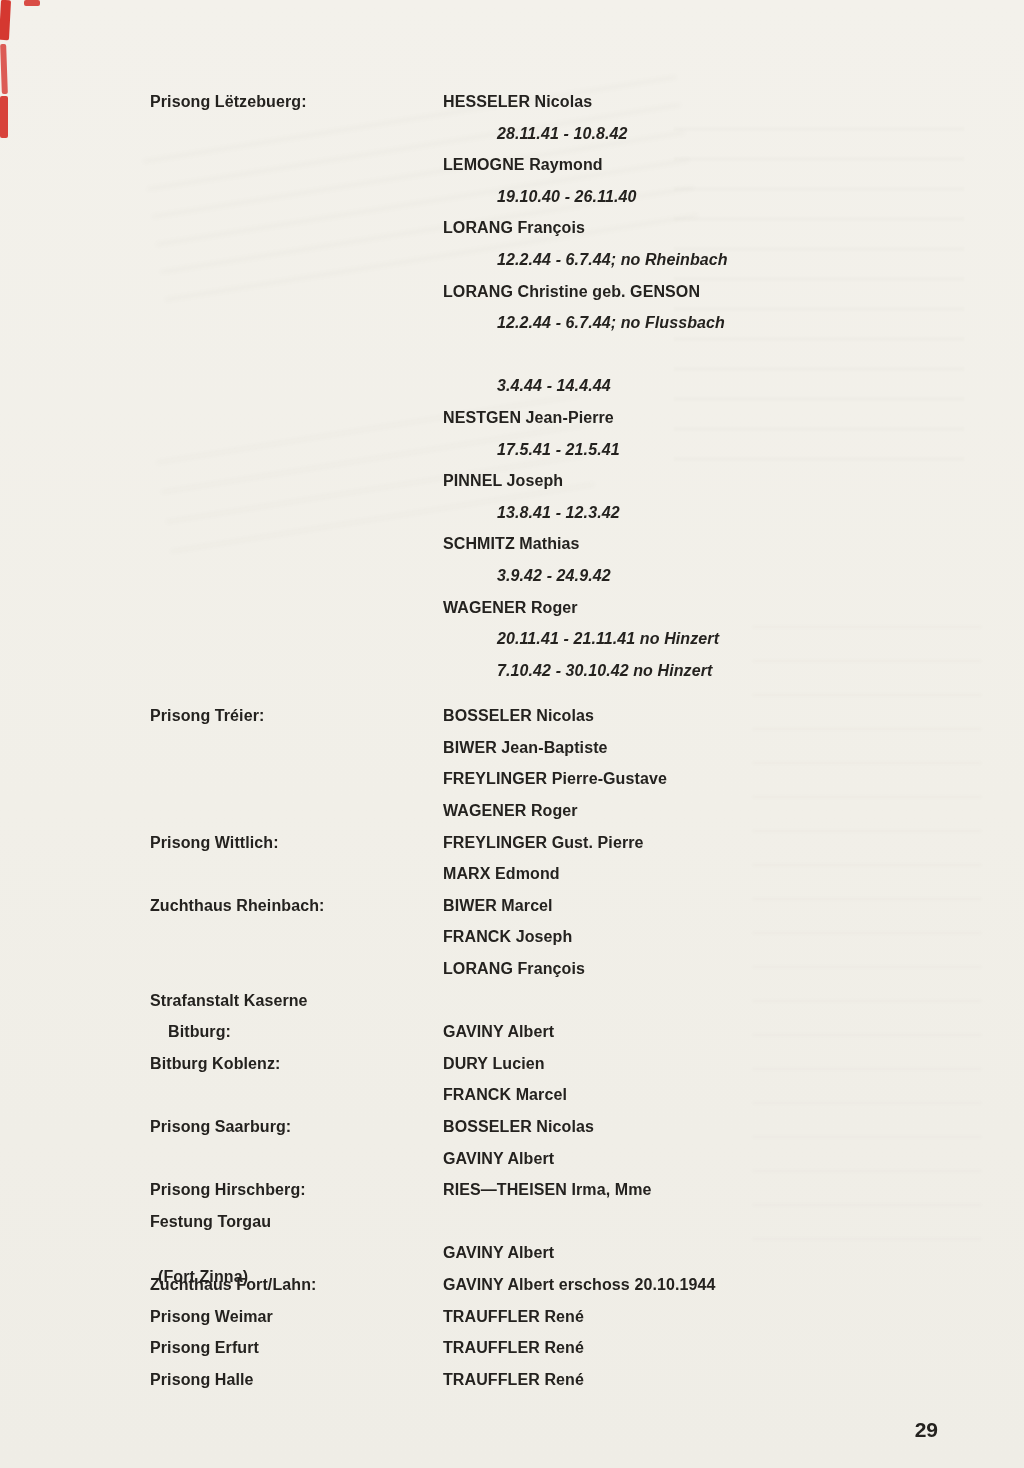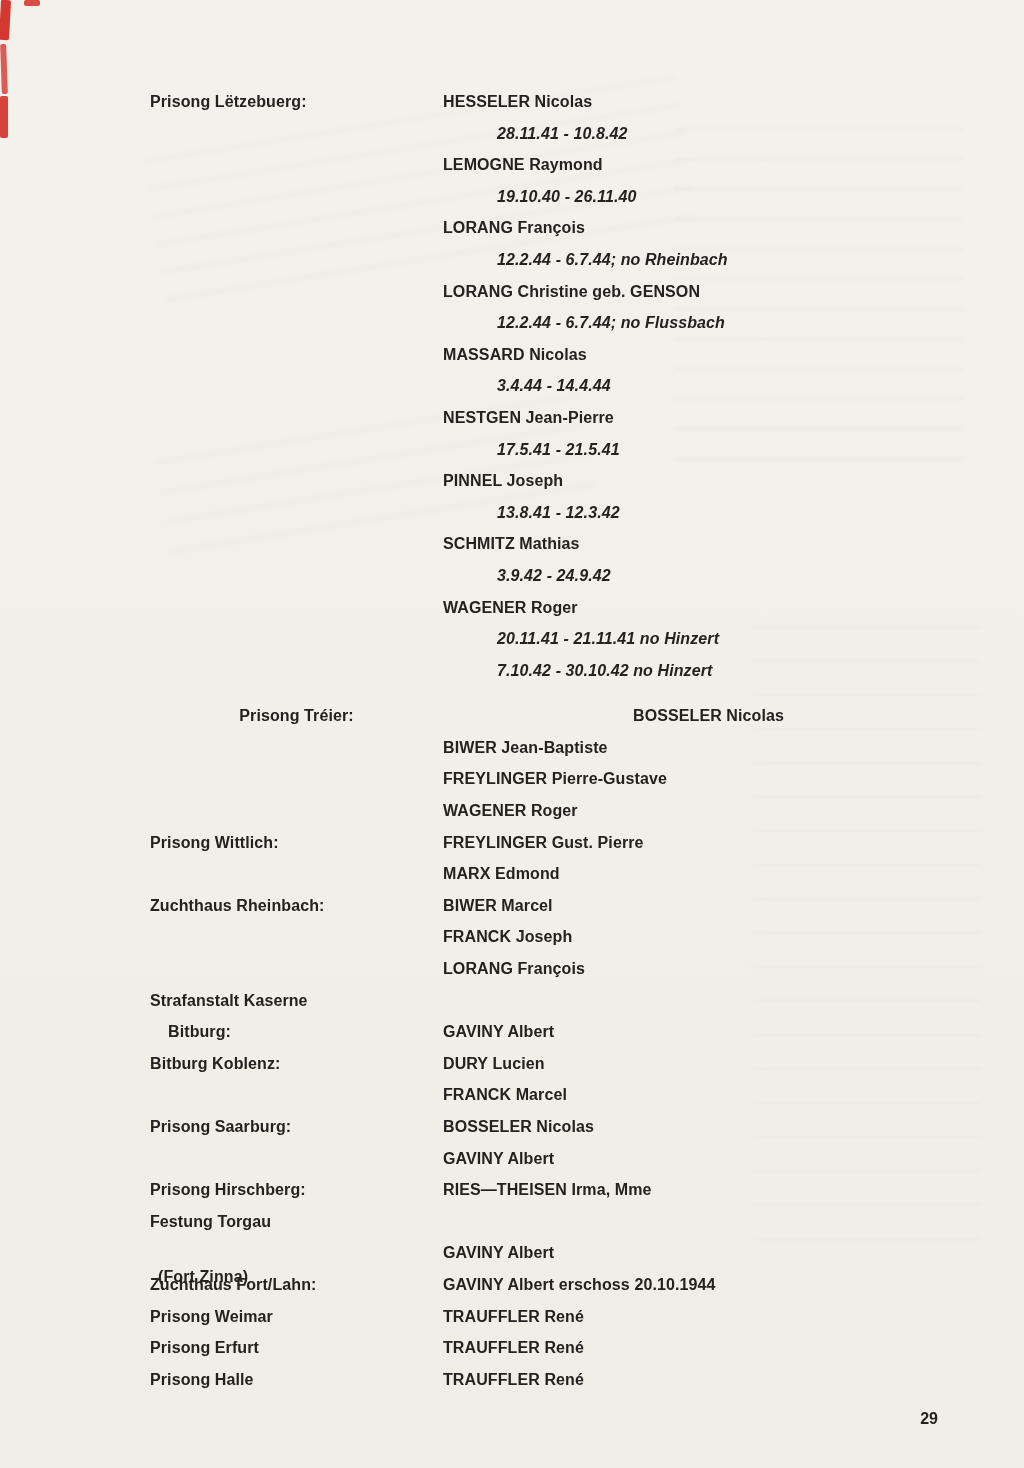--- a/index.html
+++ b/index.html
@@ -59,29 +59,29 @@
     font-size: 16px;
     letter-spacing: 0.1px;
   }
   .row {
     display: grid;
     grid-template-columns: 293px auto;
     height: 31.6px;
     line-height: 31.6px;
     white-space: nowrap;
   }
-  .row.gap { margin-top: 14px; text-align: center; }
+  .row.gap { margin-top: 14px; }
   .cell-left.li1 { padding-left: 8px; margin-top: 24px; }
   .cell-left.li2 { padding-left: 18px; }
   .cell-right.date { padding-left: 54px; font-style: italic; }
   .page-number {
     position: absolute;
     right: 86px;
-    bottom: 40px;
-    font-size: 16px;
+    bottom: 26px;
+    font-size: 21px;
     margin-left: 10px;
   }
 </style>
 </head>
 <body>
 
 <div class="page">
 
   <div class="artifact red-mark r1"></div>
   <div class="artifact red-mark r2"></div>
@@ -121,21 +121,20 @@
       <div class="row">
         <div class="cell-left"></div>
         <div class="cell-right">LORANG Christine geb. GENSON</div>
       </div>
       <div class="row">
         <div class="cell-left"></div>
         <div class="cell-right date">12.2.44 - 6.7.44; no Flussbach</div>
       </div>
       <div class="row">
         <div class="cell-left"></div>
-        <div class="cell-right">MASSARD Nicolas</div>
       </div>
       <div class="row">
         <div class="cell-left"></div>
         <div class="cell-right date">3.4.44 - 14.4.44</div>
       </div>
       <div class="row">
         <div class="cell-left"></div>
         <div class="cell-right">NESTGEN Jean-Pierre</div>
       </div>
       <div class="row">

